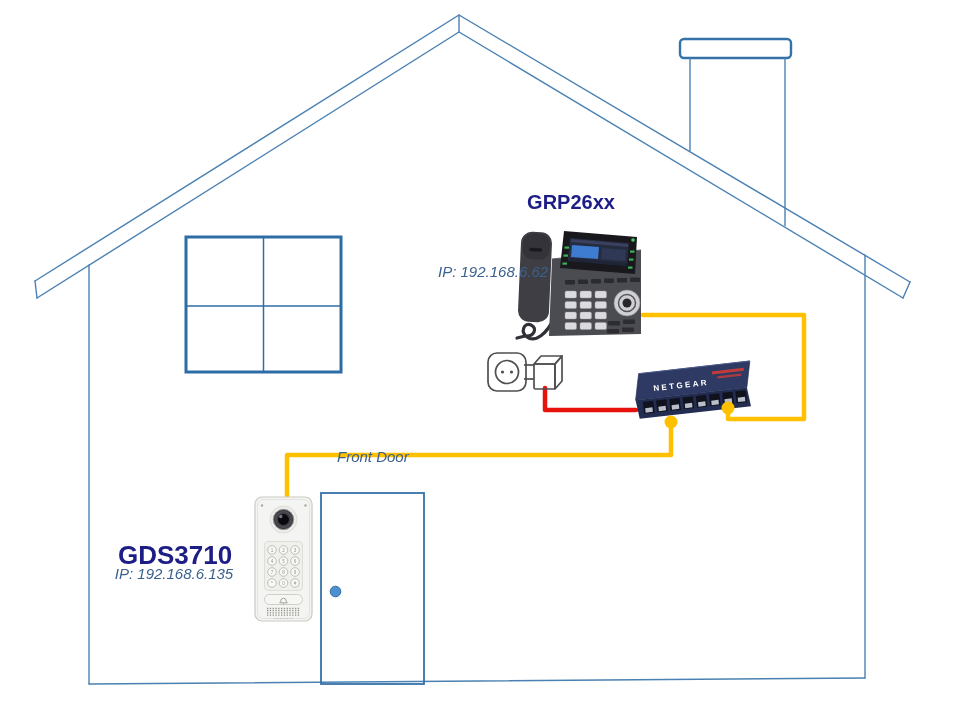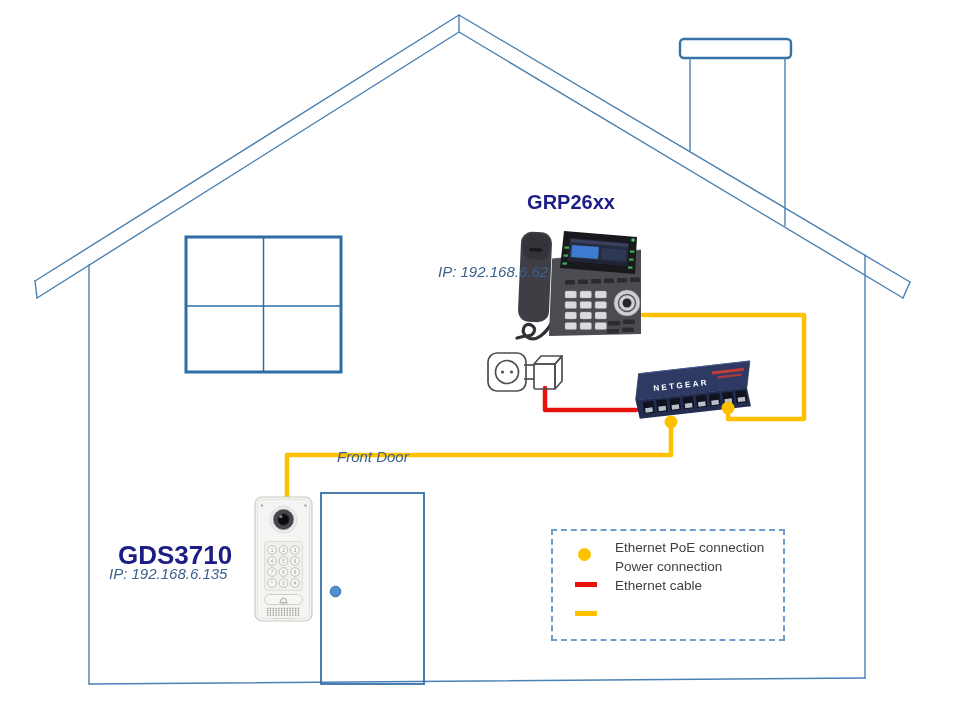--- a/index.html
+++ b/index.html
@@ -8,21 +8,21 @@
     font-family:"Liberation Sans", sans-serif;
   }
   #scene{position:absolute;left:0;top:0;}
   .label{position:absolute;white-space:nowrap;}
   .device-title{font-weight:bold;color:#1d1d86;text-align:center;}
   .ip-label{font-style:italic;color:#3b618c;}
   .door-label{font-style:italic;color:#3b618c;font-size:15px;}
   #phone-title{left:506px;top:191px;width:130px;font-size:20px;}
   #phone-ip{left:398px;top:263px;font-size:15px;margin-left:40px;}
   #gds-title{left:110px;top:540px;width:130px;font-size:26px;}
-  #gds-ip{left:109px;top:565px;width:130px;font-size:15px;}
+  #gds-ip{left:109px;top:565px;width:130px;font-size:15px;text-align:center;}
   #front-door-label{left:337px;top:448px;}
   
   #legend{
     position:absolute;left:551px;top:529px;width:234px;height:112px;
     border:2px dashed #6f9dc9;box-sizing:border-box;
   }
   .legend-text{
     position:absolute;left:62px;font-size:13.5px;color:#3f3f3f;height:19px;line-height:19px;
   }
   .legend-sym{position:absolute;}
@@ -230,22 +230,14 @@
       <line x1="274" y1="618.5" x2="293" y2="618.5" stroke="#c9c9c4" stroke-width="1" stroke-dasharray="2 1"></line>
     </g>
   </svg>
 
   <div class="label device-title" id="phone-title">GRP26xx</div>
   <div class="label ip-label" id="phone-ip">IP: 192.168.6.62</div>
   <div class="label device-title" id="gds-title">GDS3710</div>
   <div class="label ip-label" id="gds-ip">IP: 192.168.6.135</div>
   <div class="label door-label" id="front-door-label">Front Door</div>
 
-  <div id="legend">
-    <span class="legend-sym" id="legend-sym-dot"></span>
-    <span class="legend-sym" id="legend-sym-red"></span>
-    <span class="legend-sym" id="legend-sym-yellow"></span>
-    <div class="legend-text" style="top:7px;">Ethernet PoE connection</div>
-    <div class="legend-text" style="top:26px;">Power connection</div>
-    <div class="legend-text" style="top:45px;">Ethernet cable</div>
-  </div>
 
 </div>
 
 </body></html>

